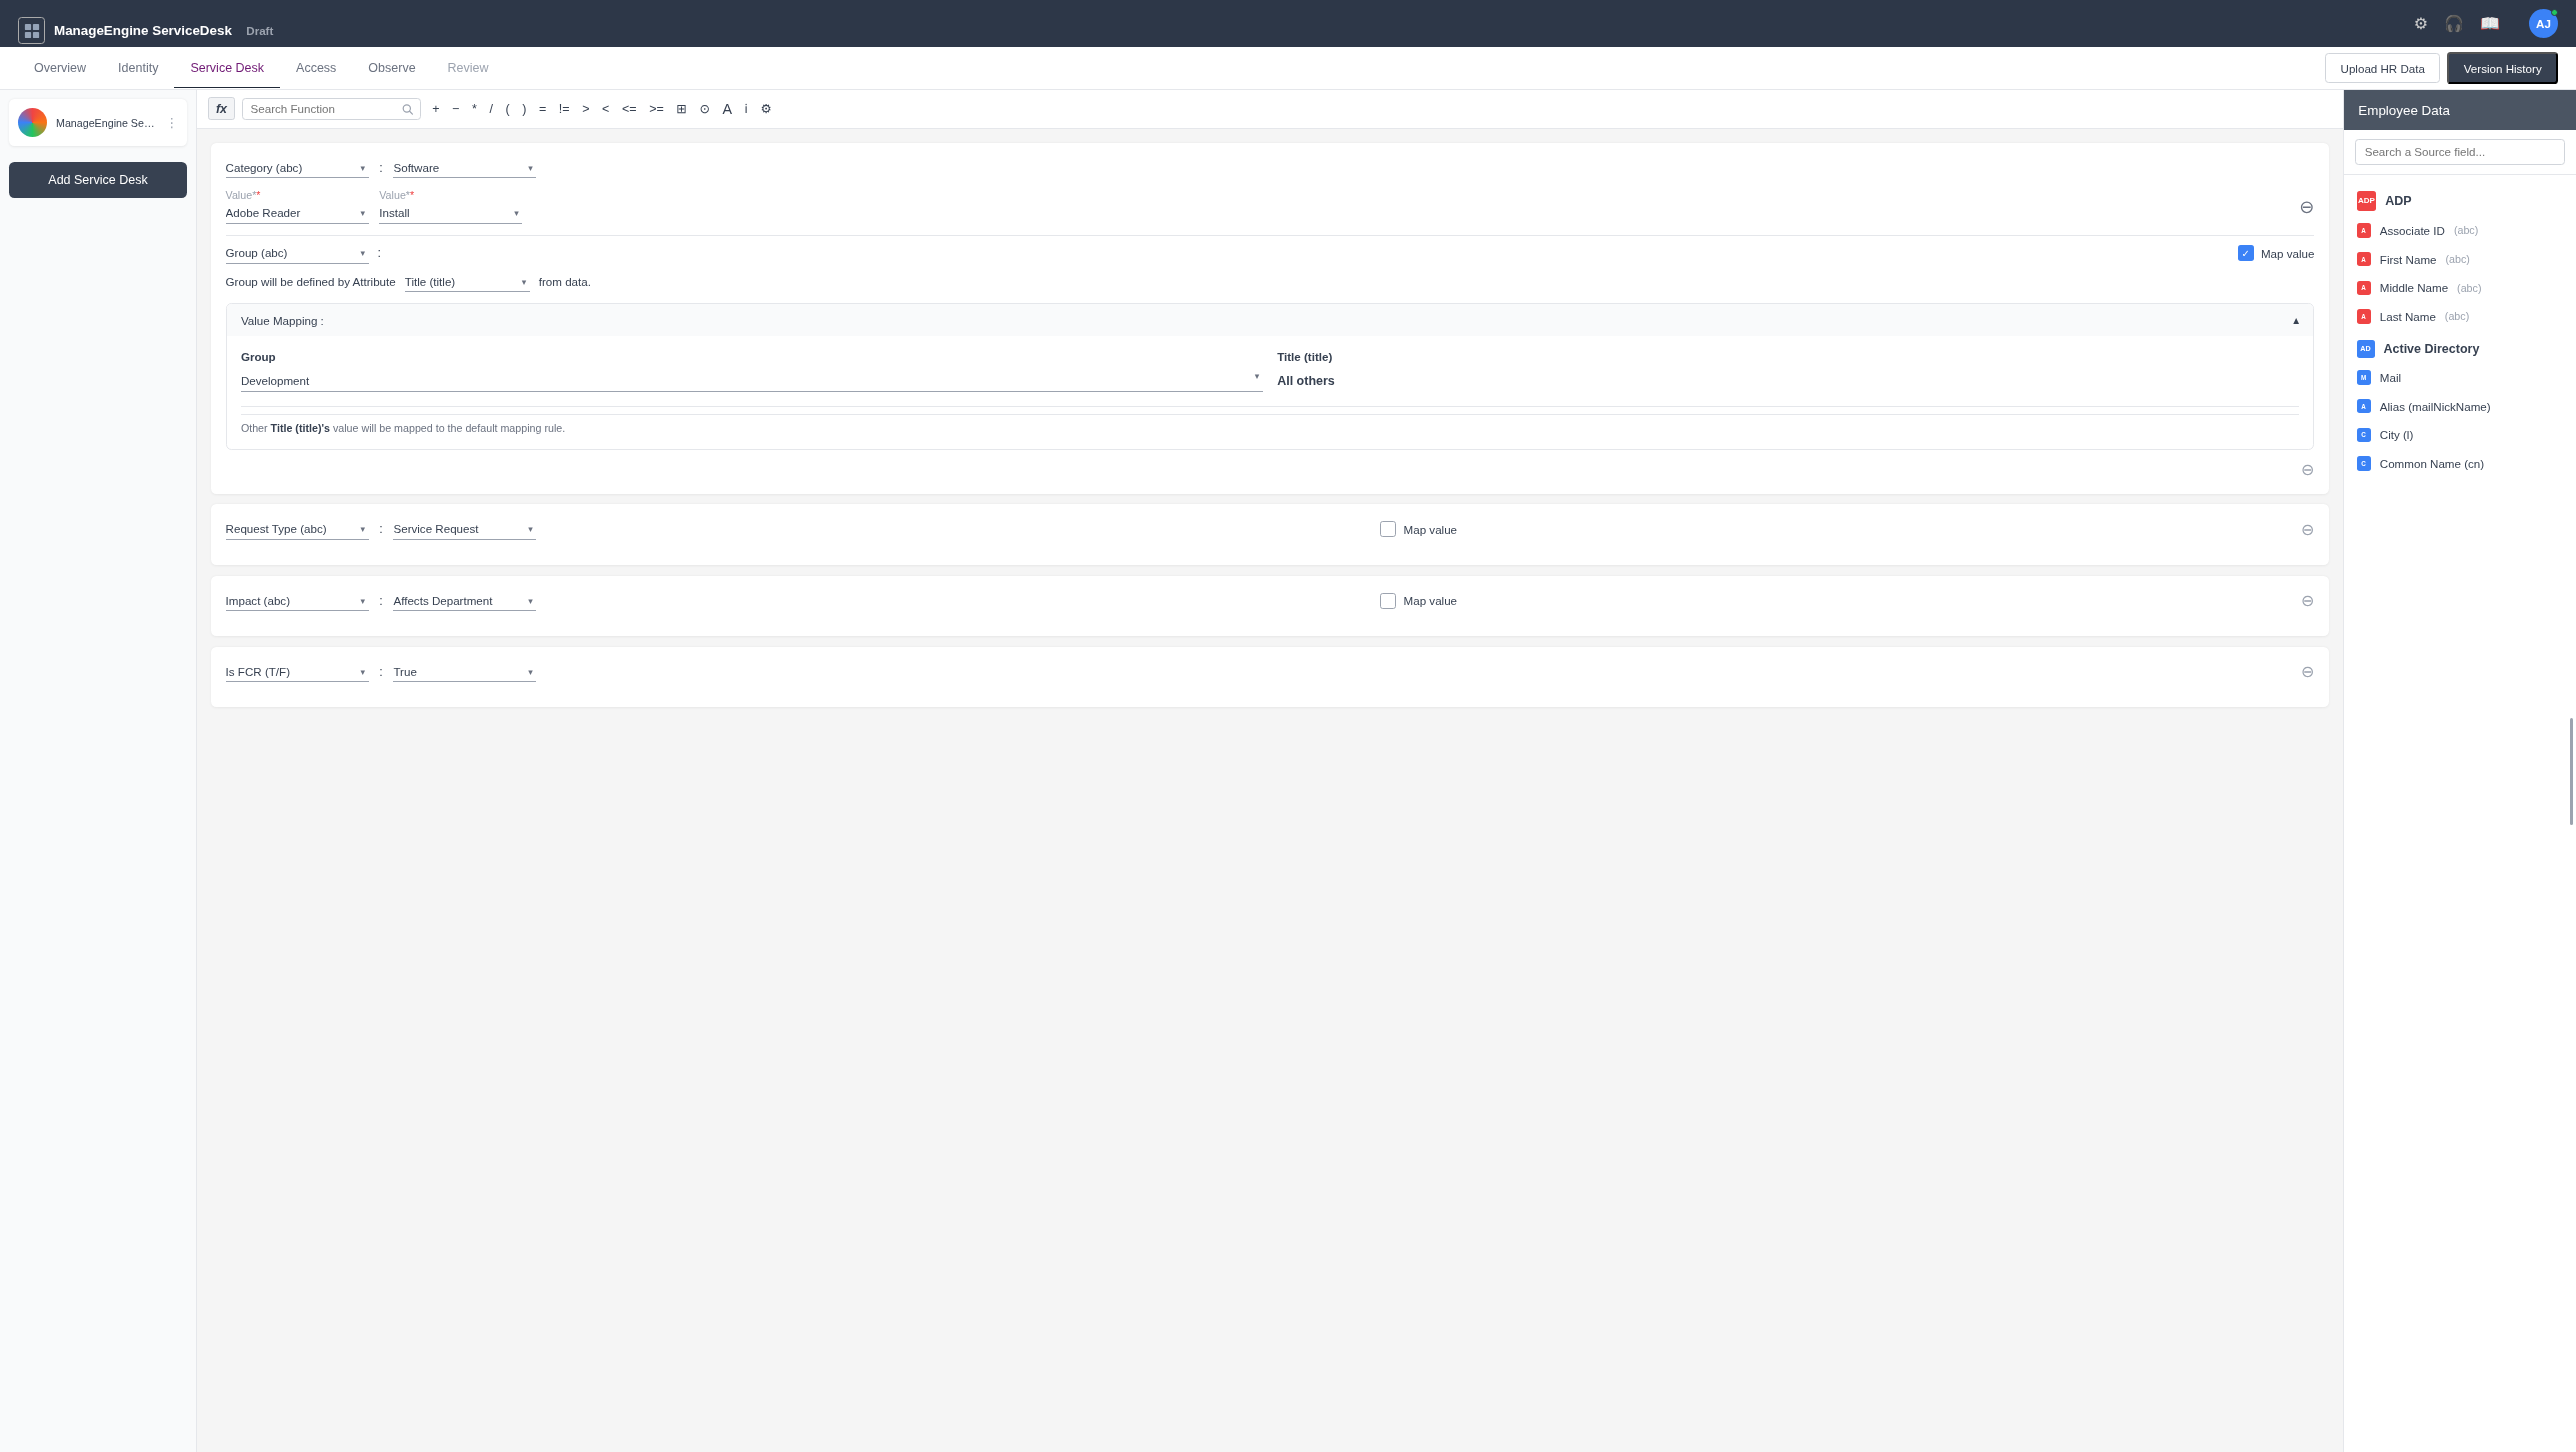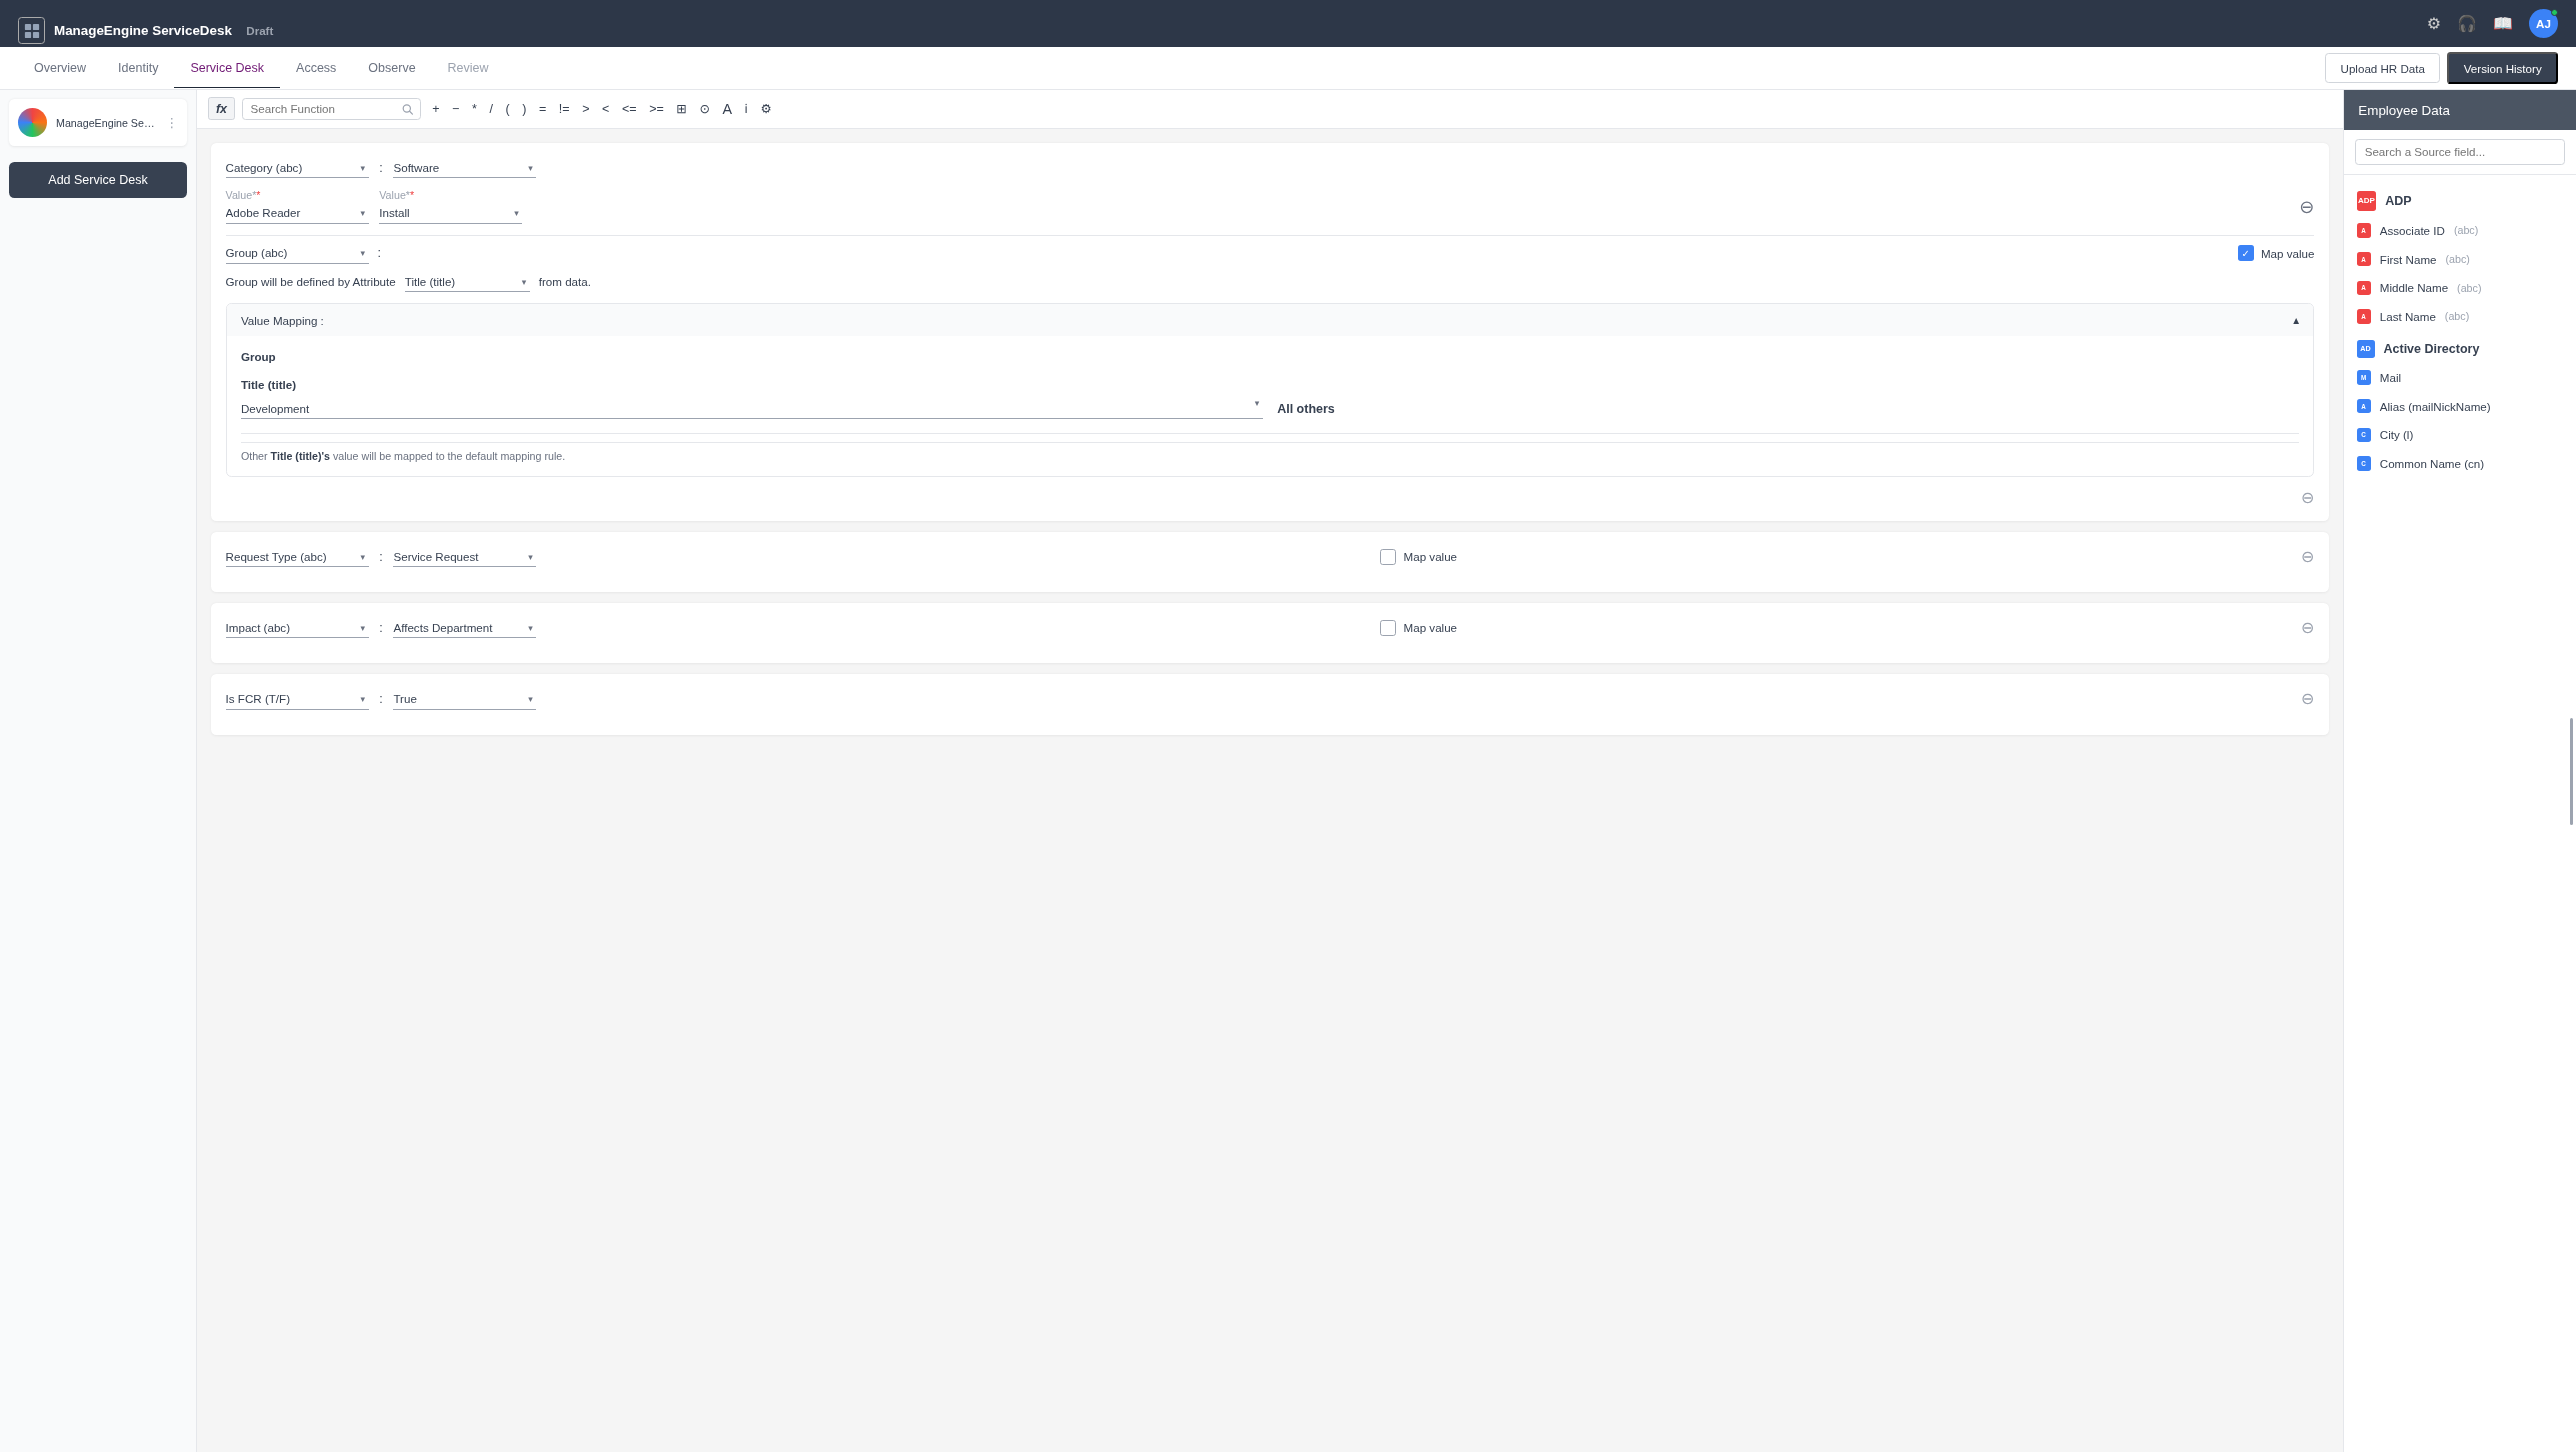--- a/index.html
+++ b/index.html
@@ -13,21 +13,21 @@
       align-items: center;
       padding: 0 18px;
       height: 47px;
       gap: 14.3px;
     }
     .top-nav-logo { display: flex; align-items: center; gap: 9px; font-weight: 600; font-size: 13.4px; margin-top: 14px; }
     .top-nav-logo-icon { width: 27px; height: 27px; border: 1.8px solid #aaa; border-radius: 3.6px; display: flex; align-items: center; justify-content: center; font-size: 10.7px; }
     .top-nav-spacer { flex: 1; }
     .top-nav-icons { display: flex; gap: 16px; align-items: center; }
     .top-nav-icon { color: #ccc; font-size: 16px; cursor: pointer; }
-    .top-nav-avatar { width: 29px; height: 29px; border-radius: 50%; background: #3b82f6; color: white; display: flex; align-items: center; justify-content: center; font-size: 11.6px; font-weight: 600; position: relative; }
+    .top-nav-avatar { width: 29px; height: 29px; border-radius: 50%; background: #3b82f6; color: white; display: flex; align-items: center; justify-content: center; font-size: 11.6px; font-weight: 600; position: relative; margin-left: 13px; }
     .top-nav-avatar-dot { position: absolute; top: 0; right: 0; width: 7.2px; height: 7.2px; background: #22c55e; border-radius: 50%; border: 0.9px solid #2d3748; }
 
     
     .second-nav {
       background: white;
       border-bottom: 0.9px solid #e5e7eb;
       display: flex;
       align-items: center;
       padding: 0 18px;
       height: 43px;
@@ -228,21 +228,21 @@
       background: #f9fafb;
       padding: 9px 14.3px;
       display: flex;
       align-items: center;
       justify-content: space-between;
       font-size: 11.6px;
       color: #374151;
       cursor: pointer;
     }
     .value-mapping-body { padding: 14.3px; }
-    .vm-col-headers { display: flex; gap: 14.3px; padding-bottom: 7.2px; font-weight: 600; font-size: 11.6px; color: #374151; flex-direction: column; }
+    .vm-col-headers { display: flex; gap: 14.3px; padding-bottom: 7.2px; font-weight: 600; font-size: 11.6px; color: #374151; }
     .vm-col-group { flex: 1; }
     .vm-col-title { flex: 1; }
     .vm-row { display: flex; gap: 14.3px; align-items: center; margin-bottom: 14.3px; }
     .vm-select-wrap { position: relative; flex: 1; }
     .vm-select {
       appearance: none;
       border: none;
       border-bottom: 1.3px solid #9ca3af;
       padding: 3.6px 21.5px 3.6px 0;
       font-size: 11.6px;

